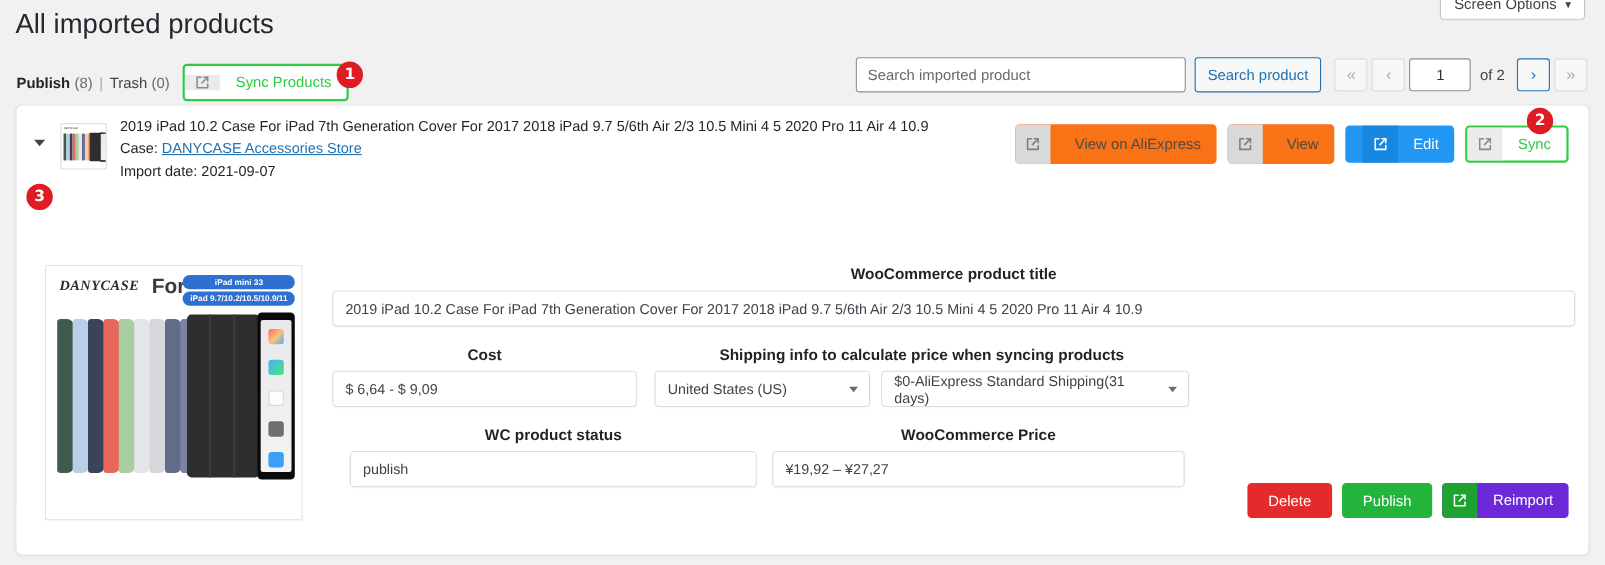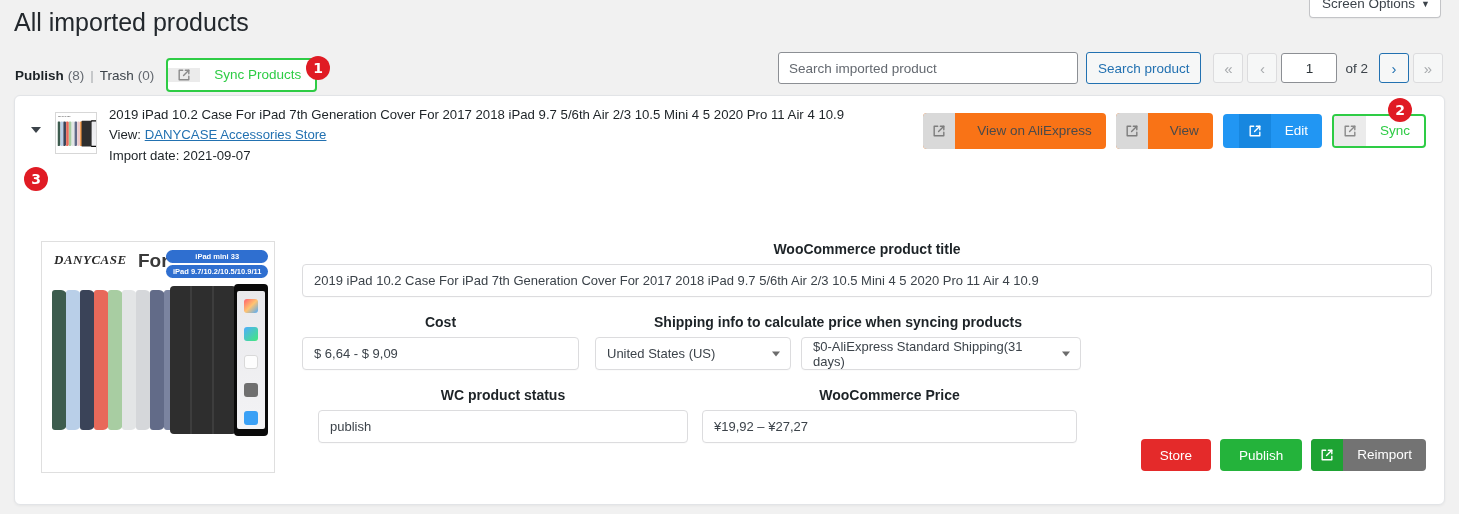--- a/index.html
+++ b/index.html
@@ -233,21 +233,21 @@
   }
   .btn-solid {
     height: 32px; padding: 0 19px;
     border: none; border-radius: 4px;
     color: #fff; font-size: 13.5px; cursor: pointer;
     display: flex; align-items: center; justify-content: center;
     font-family: "Liberation Sans", sans-serif;
   }
   .btn-red { background: #e42a2a; }
   .btn-green { background: #24b33b; }
-  .btn-reimport { background: #737373; height: 32px; }
+  .btn-reimport { background: #6d28d9; height: 32px; }
   .btn-reimport .ic { background: #1ea333; }
   .btn-reimport .ic svg { stroke: #fff; }
   .btn-reimport .lb { color: #fff; }
 
   
   .art { position: relative; width: 100%; height: 100%; background: #fff; }
   .art .brand {
     position: absolute; left: 12px; top: 10px;
     font-family: "Liberation Serif", serif;
     font-size: 13px; letter-spacing: .5px; color: #2b2b2b;
@@ -362,21 +362,21 @@
           <div class="ipad-body" style="left:146px;"></div>
           <div class="ipad-screen" style="left:200px;">
               <div class="ipad-screen-inner"></div>
             </div>
         </div>
       </div>
 
       <div class="pinfo">
         <div class="ln">2019 iPad 10.2 Case For iPad 7th Generation Cover For 2017 2018 iPad 9.7 5/6th Air 2/3 10.5 Mini 4 5 2020 Pro 11 Air 4 10.9</div>
         <div class="ln">
-          <span>View:</span>
+          <span>Case:</span>
           <a href="#">DANYCASE Accessories Store</a>
         </div>
         <div class="ln">
           <span>Import date:</span>
           <span>2021-09-07</span>
         </div>
       </div>
 
       <div class="pactions">
         <span class="split-btn btn-grey">
@@ -500,21 +500,21 @@
             <input class="finput" type="text" value="publish" style="">
           </div>
           <div style="width:375px; margin-left:14px;">
             <span class="flabel">WooCommerce Price</span>
             <input class="finput" type="text" value="¥19,92 – ¥27,27" style="">
           </div>
         </div>
       </div>
 
       <div class="bottom-actions">
-        <button class="btn-solid btn-red">Store</button>
+        <button class="btn-solid btn-red">Delete</button>
         <button class="btn-solid btn-green">Publish</button>
         <span class="split-btn btn-reimport">
           <span class="ic">
             <svg width="14" height="14" viewBox="0 0 16 16" fill="none" stroke-width="1.6" stroke-linecap="round" stroke-linejoin="round">
               <path d="M6.5 2.5H2.5v11h11V9.5"></path>
                 <path d="M9.5 2.5h4v4"></path>
                 <path d="M13.5 2.5L7.5 8.5"></path>
             </svg>
           </span>
           <span class="lb">Reimport</span>

